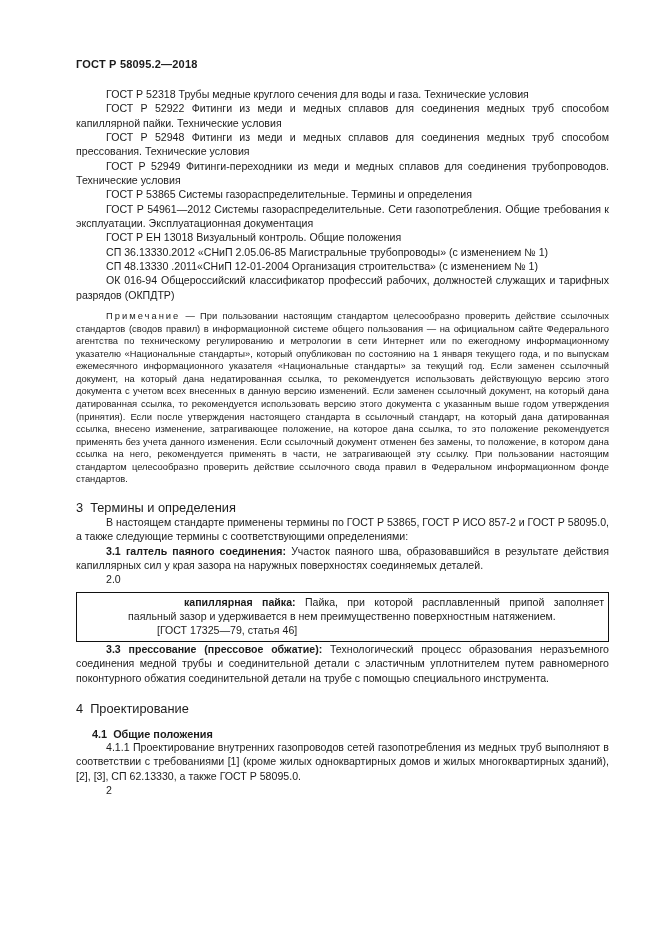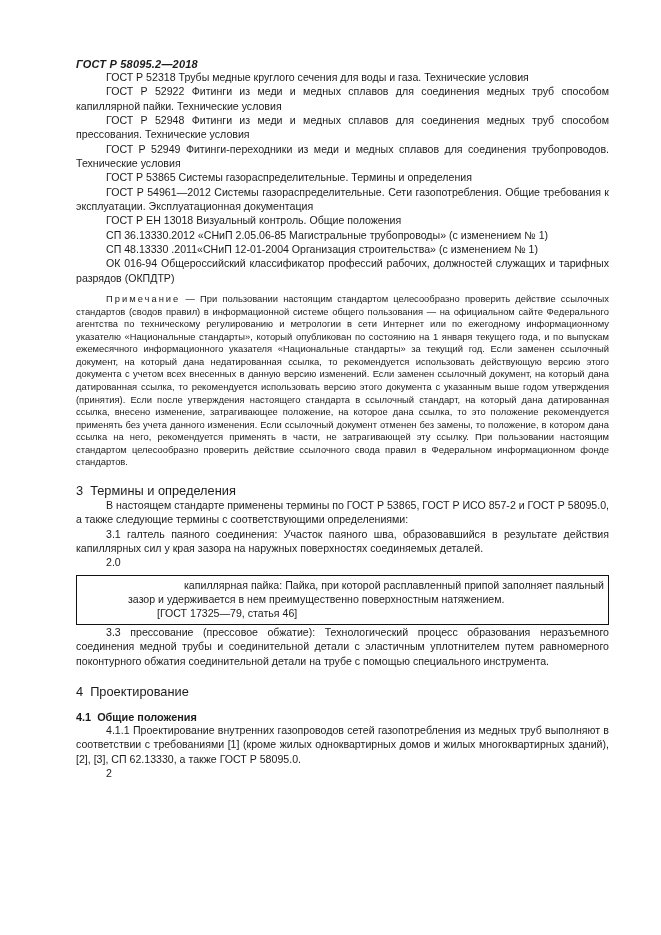--- a/index.html
+++ b/index.html
@@ -18,23 +18,22 @@
   .content {
     position: absolute;
     left: 76px; top: 0;
     width: 533px;
   }
   .doc-header {
     margin-top: 58px;
     font-size: 11px;
     font-weight: bold;
     letter-spacing: 0.2px;
-    font-style: italic;
   }
-  .refs { margin-top: 0; }
+  .refs { margin-top: 17px; }
   p.body-p {
     margin: 0;
     font-size: 10.6px;
     line-height: 14.35px;
     text-align: justify;
     text-indent: 30px;
   }
   p.note-p {
     margin: 8px 0 0 0;
     font-size: 9.4px;
@@ -43,26 +42,26 @@
     text-indent: 30px;
   }
   .note-label { letter-spacing: 2px; }
   .h-section {
     margin: 14px 0 0 0;
     font-size: 12.8px;
     font-weight: normal;
   }
   .h-section .num { margin-right: 7px; }
   .h-sub {
-    margin: 12px 0 0 0;
+    margin: 12px 0 0 16px;
     font-size: 10.9px;
     font-weight: bold;
   }
   .h-sub .num { margin-right: 6px; }
-  .b { font-weight: normal; }
+  .b { font-weight: bold; }
   .intro { margin-top: 9px; }
   .mt9 { margin-top: 9px; }
   .mt16 { margin-top: 16px; }
   .mt7 { margin-top: 7px; }
   .def-box {
     margin-top: 5px;
     border: 1.4px solid #111111;
     padding: 2px 4px 4px 3px;
   }
   .def-box p.body-p { line-height: 14.1px; margin-left: 48px; }

